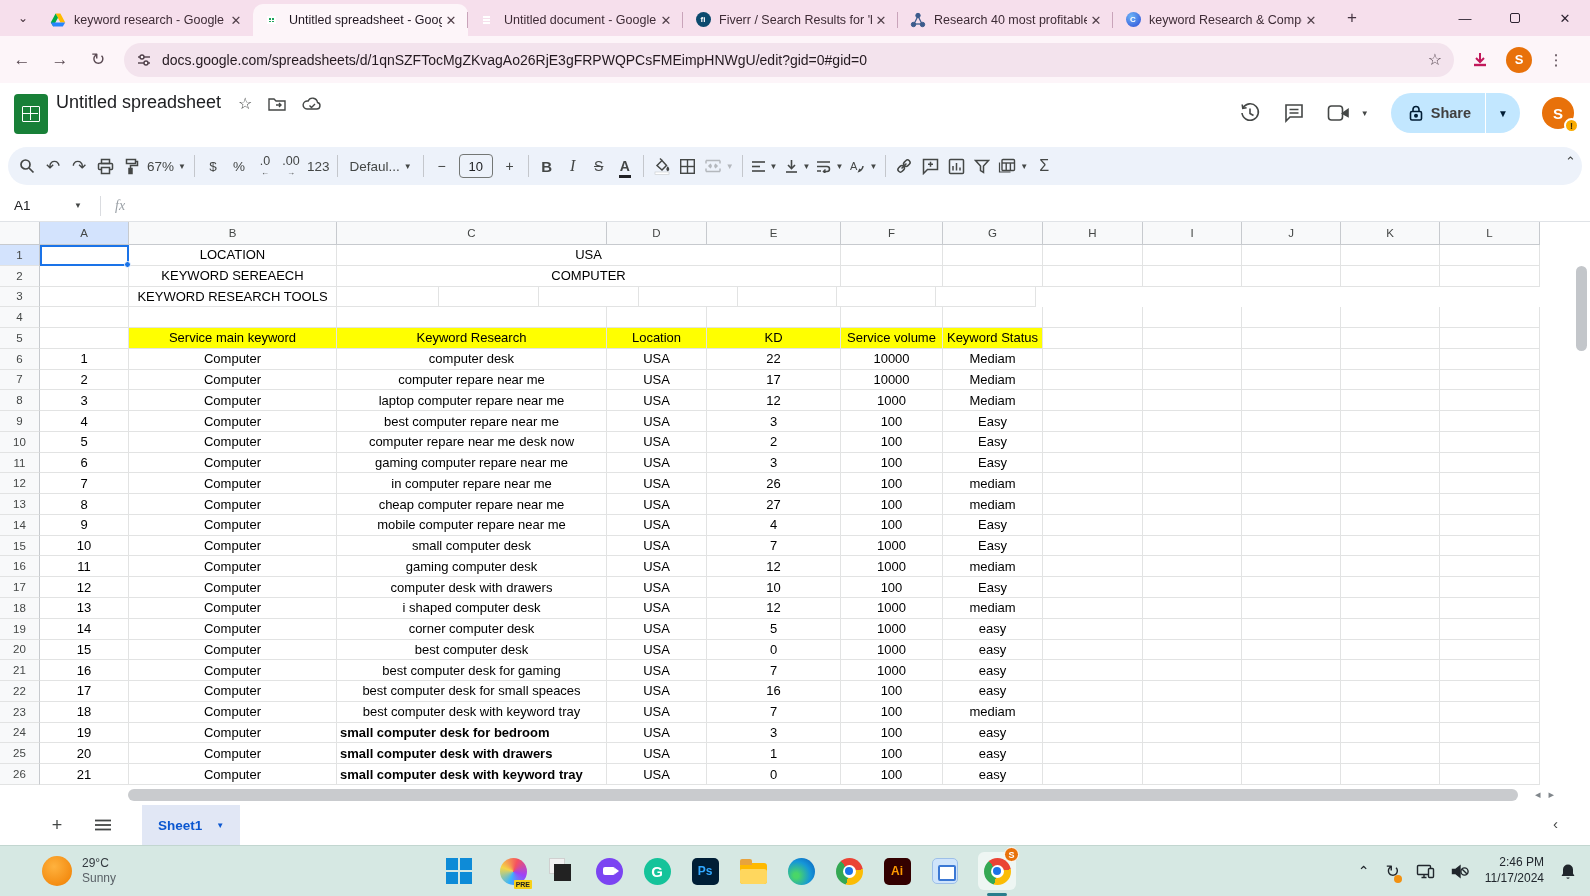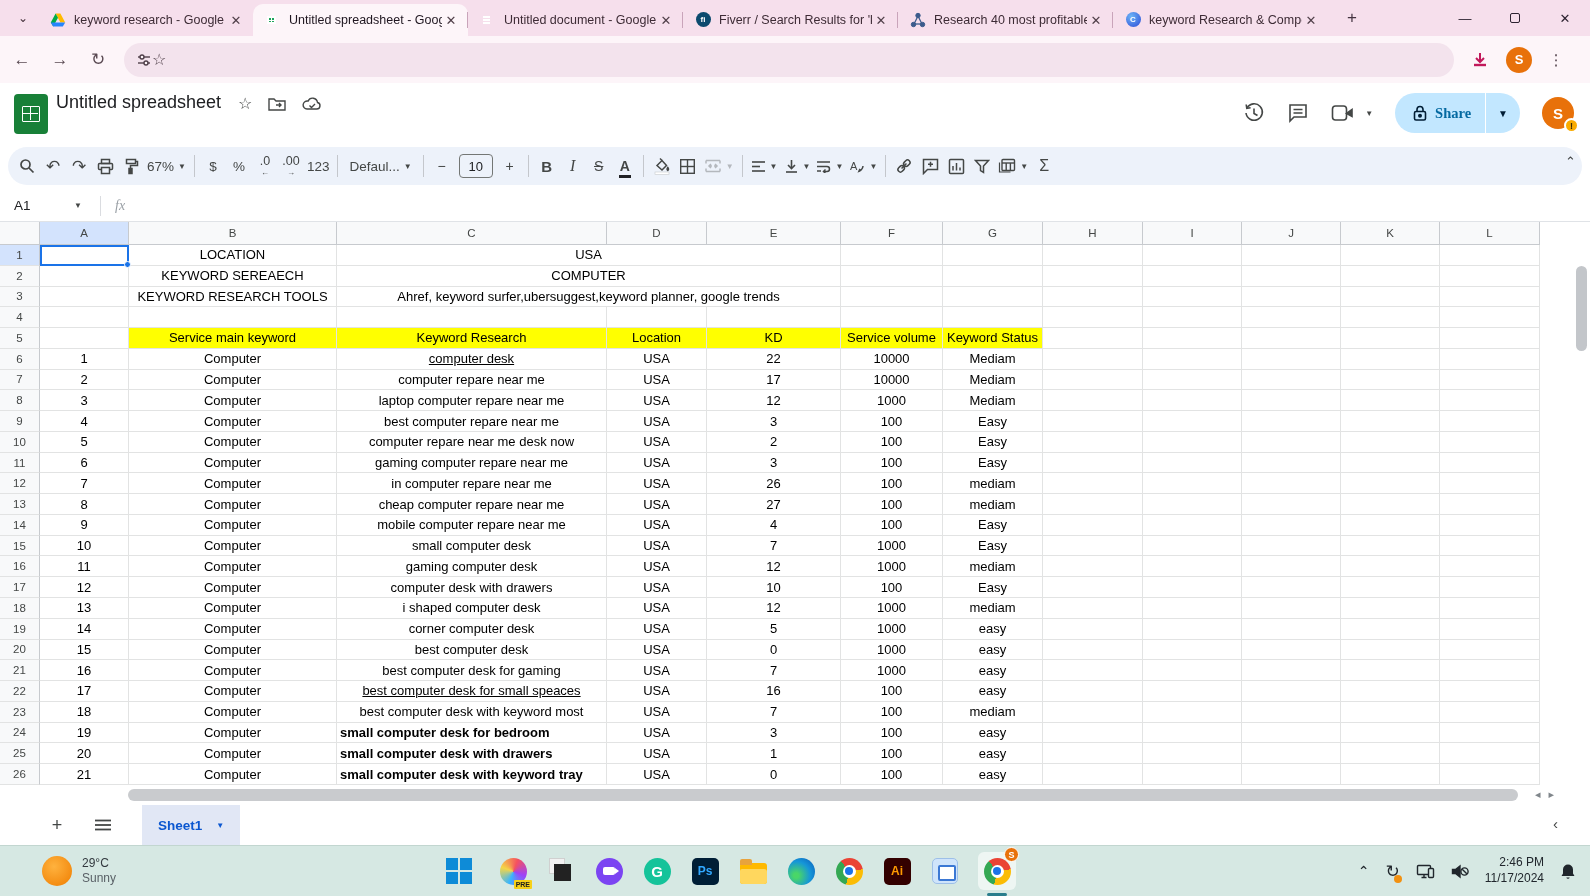--- a/index.html
+++ b/index.html
@@ -48,21 +48,21 @@
   .sheets-logo { position:absolute; left:14px; top:11px; width:34px; height:40px; background:#188038; border-radius:4px; }
   .sheets-logo i { position:absolute; left:8px; top:12px; width:18px; height:16px; border:1.6px solid #fff; border-radius:1px; }
   .sheets-logo i::before { content:""; position:absolute; left:6.5px; top:0; width:1.6px; height:13px; background:#fff; }
   .sheets-logo i::after { content:""; position:absolute; left:0; top:5.5px; width:15px; height:1.6px; background:#fff; }
   .doc-title { position:absolute; left:56px; top:9px; font-size:18px; color:#202124; }
   .title-icons { position:absolute; left:238px; top:11px; display:flex; gap:16px; color:#444746; align-items:center; }
   .menubar { position:absolute; left:54px; top:36px; display:flex; }
   .menu-item { font-size:14.5px; color:#202124; padding:3px 9px; border-radius:4px; }
   .hdr-right { position:absolute; right:16px; top:10px; display:flex; align-items:center; gap:22px; }
   .share-btn { display:flex; align-items:center; height:40px; background:#c2e7ff; border-radius:20px; overflow:hidden; }
-  .share-main { display:flex; align-items:center; gap:8px; padding:0 14px 0 18px; font-size:14.5px; font-weight:bold; color:#0369a1;font-family:Liberation Serif, serif; }
+  .share-main { display:flex; align-items:center; gap:8px; padding:0 14px 0 18px; font-size:14.5px; font-weight:bold; color:#404040; }
   .share-sep { width:1px; height:40px; background:#fff; }
   .share-dd { padding:0 12px; color:#001d35; font-size:10px; }
   .avatar-big { position:relative; width:32px; height:32px; border-radius:50%; background:#e8710a; color:#fff; font-size:15px; font-weight:bold; display:flex; align-items:center; justify-content:center; }
   .warn-badge { position:absolute; right:-5px; bottom:-4px; width:15px; height:15px; background:#f9ab00; border:2px solid #fff; border-radius:50%; color:#3c2b00; font-size:9px; font-weight:bold; display:flex; align-items:center; justify-content:center; }
 
   
   .toolbar-row { position:absolute; left:0; top:145px; width:1590px; height:45px; background:#fff; }
   .toolbar { position:absolute; left:8px; right:8px; top:2px; height:38px; background:#edf2fa; border-radius:20px; display:flex; align-items:center; padding:0 6px; }
   .tb { height:28px; min-width:26px; display:flex; align-items:center; justify-content:center; color:#444746; font-size:14px; border-radius:4px; padding:0 3px; }
   .tb.text { font-size:13.5px; }
@@ -229,20 +229,21 @@
     <div class="navbtn">↻</div>
     <div class="omnibox">
       <span>
         <svg width="16" height="16" viewBox="0 0 16 16" fill="none" stroke="#4f3f49" stroke-width="1.4">
           <line x1="2" y1="5" x2="14" y2="5"></line>
             <circle cx="6" cy="5" r="2" fill="#fdf5f9"></circle>
           <line x1="2" y1="11" x2="14" y2="11"></line>
             <circle cx="10" cy="11" r="2" fill="#fdf5f9"></circle>
         </svg>
       </span>
+      <span class="omni-url">docs.google.com/spreadsheets/d/1qnSZFTocMgZKvagAo26RjE3gFRPWQPCsFMEimpHNWgU/edit?gid=0#gid=0</span>
       <span class="omni-star">☆</span>
     </div>
     <span class="dl-icon">
       <svg width="20" height="20" viewBox="0 0 20 20" fill="none" stroke="#c2185b" stroke-width="2">
         <line x1="10" y1="3" x2="10" y2="11"></line>
           <polyline points="6,8 10,12 14,8"></polyline>
           <path d="M4 15 h12" stroke-width="2.4"></path>
       </svg>
     </span>
     <div class="avatar">S</div>
@@ -522,21 +523,20 @@
           <div class="g-cell" style="width: 100px; flex: 0 0 100px;"></div>
           <div class="g-cell" style="width: 99px; flex: 0 0 99px;"></div>
           <div class="g-cell" style="width: 99px; flex: 0 0 99px;"></div>
           <div class="g-cell" style="width: 99px; flex: 0 0 99px;"></div>
           <div class="g-cell" style="width: 100px; flex: 0 0 100px;"></div>
         </div>
         <div class="g-row">
           <div class="g-rownum">3</div>
           <div class="g-cell" style="width: 89px; flex: 0 0 89px;"></div>
           <div class="g-cell" style="width: 208px; flex: 0 0 208px;">KEYWORD RESEARCH TOOLS</div>
-          <div class="g-cell" style="width: 504px; flex: 0 0 504px;">Ahref, keyword surfer,ubersuggest,keyword planner, google trends</div>
           <div class="g-cell" style="width: 102px; flex: 0 0 102px;"></div>
           <div class="g-cell" style="width: 100px; flex: 0 0 100px;"></div>
           <div class="g-cell" style="width: 100px; flex: 0 0 100px;"></div>
           <div class="g-cell" style="width: 99px; flex: 0 0 99px;"></div>
           <div class="g-cell" style="width: 99px; flex: 0 0 99px;"></div>
           <div class="g-cell" style="width: 99px; flex: 0 0 99px;"></div>
           <div class="g-cell" style="width: 100px; flex: 0 0 100px;"></div>
         </div>
         <div class="g-row">
           <div class="g-rownum">4</div>
@@ -565,21 +565,21 @@
           <div class="g-cell" style="width: 100px; flex: 0 0 100px;"></div>
           <div class="g-cell" style="width: 99px; flex: 0 0 99px;"></div>
           <div class="g-cell" style="width: 99px; flex: 0 0 99px;"></div>
           <div class="g-cell" style="width: 99px; flex: 0 0 99px;"></div>
           <div class="g-cell" style="width: 100px; flex: 0 0 100px;"></div>
         </div>
         <div class="g-row">
           <div class="g-rownum">6</div>
           <div class="g-cell" style="width: 89px; flex: 0 0 89px;">1</div>
           <div class="g-cell" style="width: 208px; flex: 0 0 208px;">Computer</div>
-          <div class="g-cell" style="width: 270px; flex: 0 0 270px; text-decoration: underline;">computer desk</div>
+          <div class="g-cell" style="width: 270px; flex: 0 0 270px;">computer desk</div>
           <div class="g-cell" style="width: 100px; flex: 0 0 100px;">USA</div>
           <div class="g-cell" style="width: 134px; flex: 0 0 134px;">22</div>
           <div class="g-cell" style="width: 102px; flex: 0 0 102px;">10000</div>
           <div class="g-cell" style="width: 100px; flex: 0 0 100px;">Mediam</div>
           <div class="g-cell" style="width: 100px; flex: 0 0 100px;"></div>
           <div class="g-cell" style="width: 99px; flex: 0 0 99px;"></div>
           <div class="g-cell" style="width: 99px; flex: 0 0 99px;"></div>
           <div class="g-cell" style="width: 99px; flex: 0 0 99px;"></div>
           <div class="g-cell" style="width: 100px; flex: 0 0 100px;"></div>
         </div>
@@ -805,36 +805,36 @@
           <div class="g-cell" style="width: 100px; flex: 0 0 100px;"></div>
           <div class="g-cell" style="width: 99px; flex: 0 0 99px;"></div>
           <div class="g-cell" style="width: 99px; flex: 0 0 99px;"></div>
           <div class="g-cell" style="width: 99px; flex: 0 0 99px;"></div>
           <div class="g-cell" style="width: 100px; flex: 0 0 100px;"></div>
         </div>
         <div class="g-row">
           <div class="g-rownum">22</div>
           <div class="g-cell" style="width: 89px; flex: 0 0 89px;">17</div>
           <div class="g-cell" style="width: 208px; flex: 0 0 208px;">Computer</div>
-          <div class="g-cell" style="width: 270px; flex: 0 0 270px; text-decoration: underline;">best computer desk for small speaces</div>
+          <div class="g-cell" style="width: 270px; flex: 0 0 270px;">best computer desk for small speaces</div>
           <div class="g-cell" style="width: 100px; flex: 0 0 100px;">USA</div>
           <div class="g-cell" style="width: 134px; flex: 0 0 134px;">16</div>
           <div class="g-cell" style="width: 102px; flex: 0 0 102px;">100</div>
           <div class="g-cell" style="width: 100px; flex: 0 0 100px;">easy</div>
           <div class="g-cell" style="width: 100px; flex: 0 0 100px;"></div>
           <div class="g-cell" style="width: 99px; flex: 0 0 99px;"></div>
           <div class="g-cell" style="width: 99px; flex: 0 0 99px;"></div>
           <div class="g-cell" style="width: 99px; flex: 0 0 99px;"></div>
           <div class="g-cell" style="width: 100px; flex: 0 0 100px;"></div>
         </div>
         <div class="g-row">
           <div class="g-rownum">23</div>
           <div class="g-cell" style="width: 89px; flex: 0 0 89px;">18</div>
           <div class="g-cell" style="width: 208px; flex: 0 0 208px;">Computer</div>
-          <div class="g-cell" style="width: 270px; flex: 0 0 270px;">best computer desk with keyword most</div>
+          <div class="g-cell" style="width: 270px; flex: 0 0 270px;">best computer desk with keyword tray</div>
           <div class="g-cell" style="width: 100px; flex: 0 0 100px;">USA</div>
           <div class="g-cell" style="width: 134px; flex: 0 0 134px;">7</div>
           <div class="g-cell" style="width: 102px; flex: 0 0 102px;">100</div>
           <div class="g-cell" style="width: 100px; flex: 0 0 100px;">mediam</div>
           <div class="g-cell" style="width: 100px; flex: 0 0 100px;"></div>
           <div class="g-cell" style="width: 99px; flex: 0 0 99px;"></div>
           <div class="g-cell" style="width: 99px; flex: 0 0 99px;"></div>
           <div class="g-cell" style="width: 99px; flex: 0 0 99px;"></div>
           <div class="g-cell" style="width: 100px; flex: 0 0 100px;"></div>
         </div>

